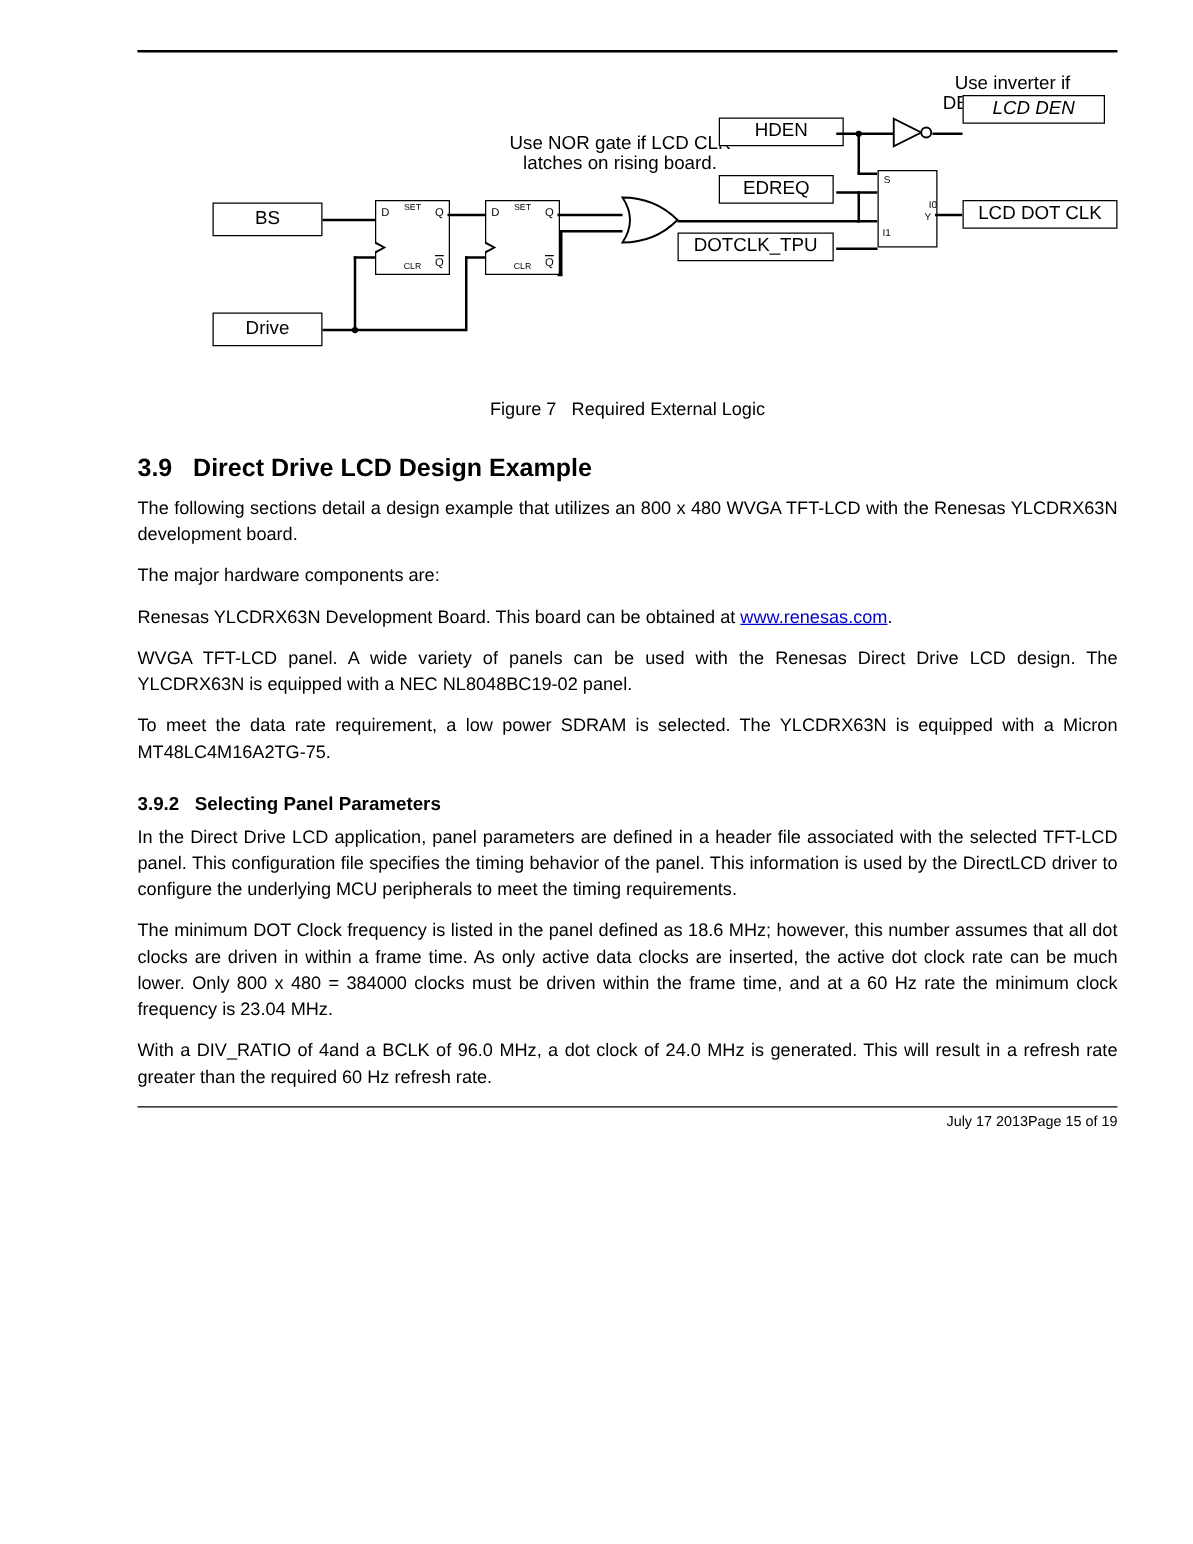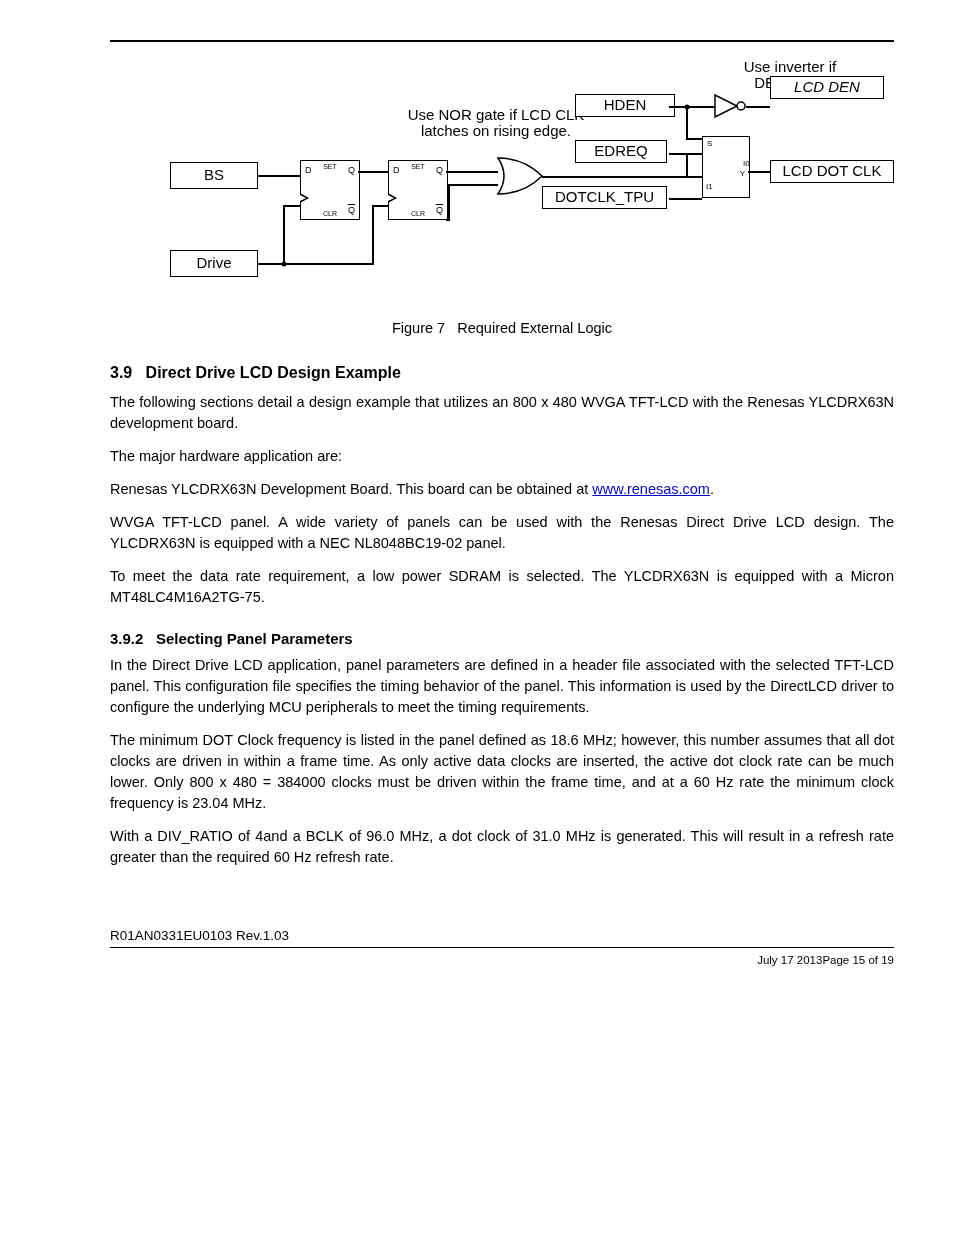--- a/index.html
+++ b/index.html
@@ -88,21 +88,21 @@
     transform:translate(-50%,-50%);
   }
 
   .figcaption {
     text-align: center;
     font-size: 14.5px;
     margin: 10px 0 28px 0;
   }
   .figcaption b { font-weight: normal; }
   h3.section {
-    font-size: 16px;
+    font-size: 20px;
     font-weight: bold;
     margin: 20px 0 10px 0;
   }
   h4.sub {
     font-size: 15px;
     font-weight: bold;
     margin: 22px 0 8px 0;
   }
   p.body {
     font-size: 14.5px;
@@ -125,25 +125,25 @@
   }
 </style>
 </head>
 <body>
 
 <div class="page">
   <div class="rule"></div>
 
   <div class="diagram">
 
-    <div class="dtext" style="left:600px;top:-2px;width:160px;">Use inverter if</div>
+    <div class="dtext" style="left:620px;top:-2px;width:160px;">Use inverter if</div>
     <div class="dtext" style="left:620px;top:14px;width:160px;">DEN active high.</div>
 
     <div class="dtext" style="left:286px;top:46px;width:200px;">Use NOR gate if LCD CLK</div>
-    <div class="dtext" style="left:286px;top:62px;width:200px;">latches on rising edge.</div>
+    <div class="dtext" style="left:286px;top:62px;width:200px;">latches on rising board.</div>
 
     <div class="dbox" style="left:60px;top:102px;width:70px;">BS</div>
     <div class="dbox" style="left:60px;top:190px;width:70px;">Drive</div>
 
     <div class="wire" style="left:148px;top:115px;width:42px;height:1.5px;"></div>
     <div class="wire" style="left:148px;top:203px;width:26px;height:1.5px;"></div>
     <div class="wire" style="left:173px;top:145px;width:1.5px;height:60px;"></div>
     <div class="wire" style="left:173px;top:145px;width:17px;height:1.5px;"></div>
     <div class="dot" style="left:174px;top:204px;"></div>
 
@@ -221,32 +221,31 @@
 
   <div class="figcaption">
     <b>Figure 7</b>&nbsp;&nbsp;&nbsp;<span>Required External Logic</span>
   </div>
 
   <h3 class="section">
     <span>3.9</span>&nbsp;&nbsp;&nbsp;<span>Direct Drive LCD Design Example</span>
   </h3>
   <p class="body">The following sections detail a design example that utilizes an 800 x 480 WVGA TFT-LCD with the Renesas YLCDRX63N development board.</p>
 
-  <p class="body">The major hardware application are:</p>
+  <p class="body">The major hardware components are:</p>
   <p class="body">
     <span>Renesas </span><span>YLCDRX63N</span><span> Development Board. This board can be obtained at </span><span class="link">www.renesas.com</span><span>.</span>
   </p>
   <p class="body">WVGA TFT-LCD panel. A wide variety of panels can be used with the Renesas Direct Drive LCD design. The YLCDRX63N is equipped with a NEC NL8048BC19-02 panel.</p>
   <p class="body">To meet the data rate requirement, a low power SDRAM is selected. The YLCDRX63N is equipped with a Micron MT48LC4M16A2TG-75.</p>
 
   <h4 class="sub">
     <span>3.9.2</span>&nbsp;&nbsp;&nbsp;<span>Selecting Panel Parameters</span>
   </h4>
   <p class="body">In the Direct Drive LCD application, panel parameters are defined in a header file associated with the selected TFT-LCD panel. This configuration file specifies the timing behavior of the panel. This information is used by the DirectLCD driver to configure the underlying MCU peripherals to meet the timing requirements.</p>
   <p class="body">The minimum DOT Clock frequency is listed in the panel defined as 18.6 MHz; however, this number assumes that all dot clocks are driven in within a frame time. As only active data clocks are inserted, the active dot clock rate can be much lower. Only 800 x 480 = 384000 clocks must be driven within the frame time, and at a 60 Hz rate the minimum clock frequency is 23.04 MHz.</p>
-  <p class="body">With a DIV_RATIO of 4and a BCLK of 96.0 MHz, a dot clock of 31.0 MHz is generated. This will result in a refresh rate greater than the required 60 Hz refresh rate.</p>
-
-  <div class="footer-note">R01AN0331EU0103 Rev.1.03</div>
+  <p class="body">With a DIV_RATIO of 4and a BCLK of 96.0 MHz, a dot clock of 24.0 MHz is generated. This will result in a refresh rate greater than the required 60 Hz refresh rate.</p>
+
   <div class="footer-rule">
     <span>July 17 2013</span>
     <span>Page 15 of 19</span>
   </div>
 </div>
 
 </body></html>

